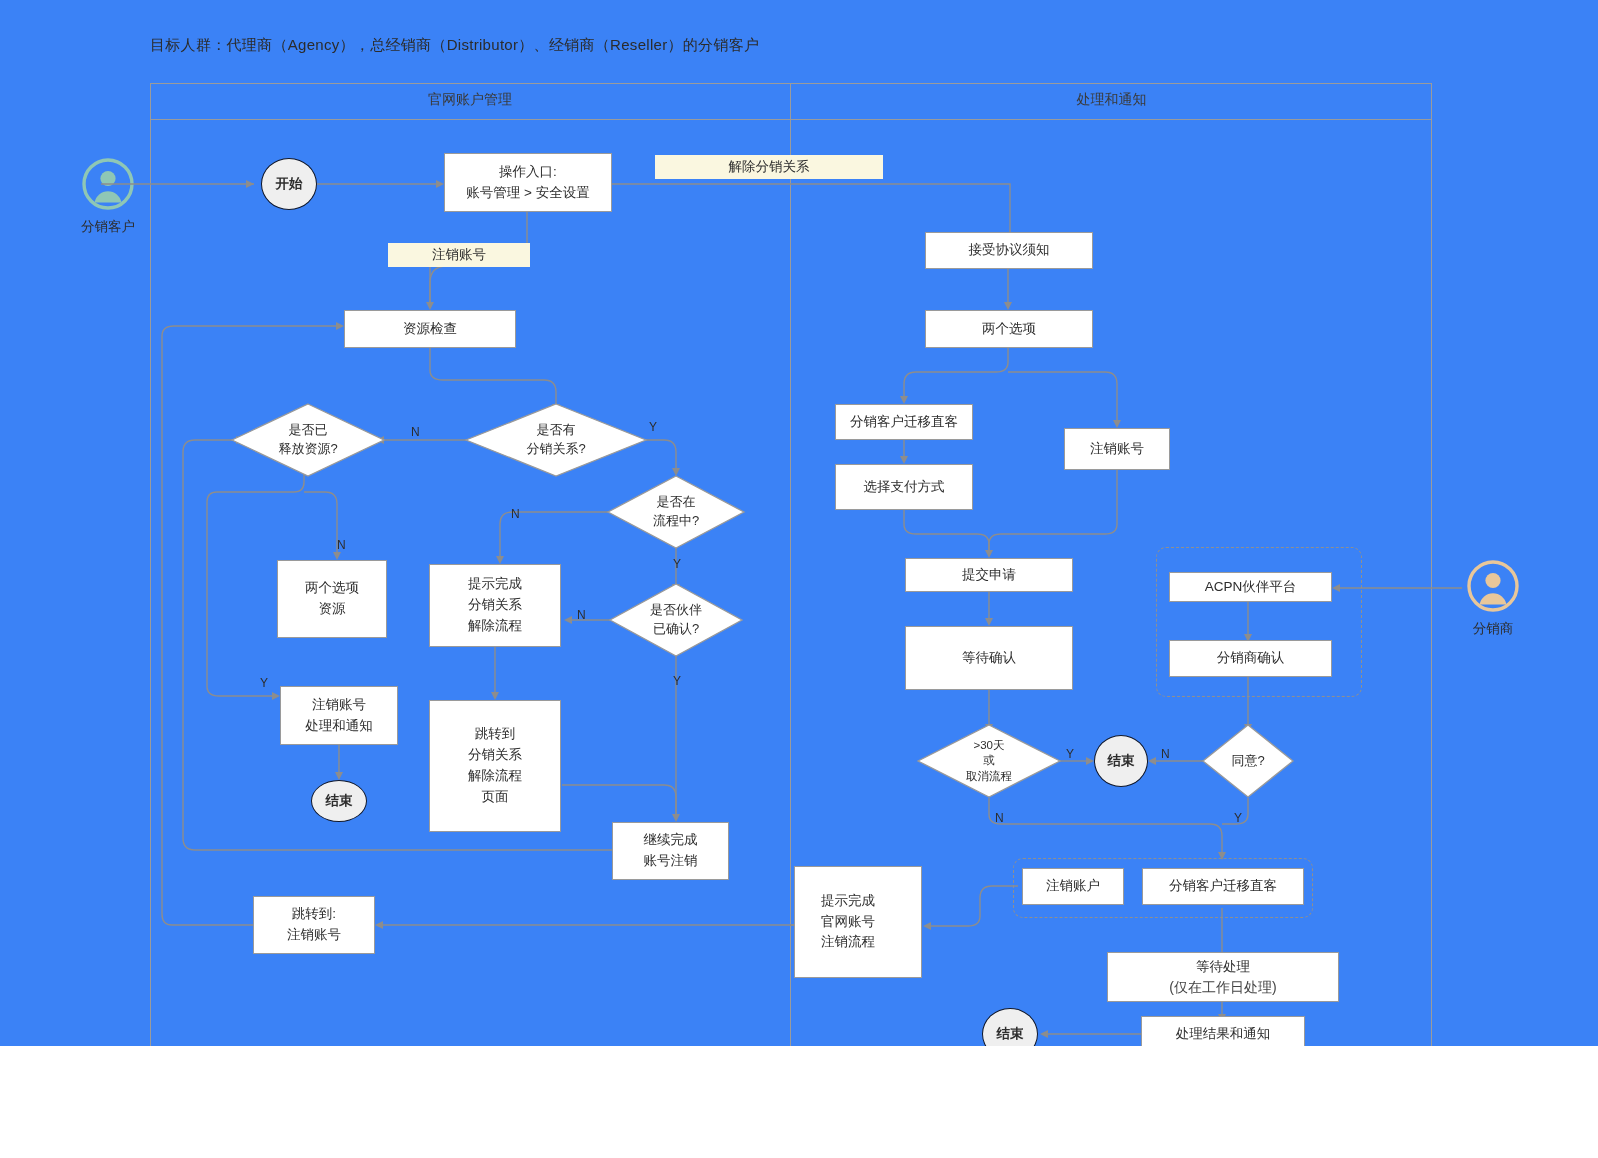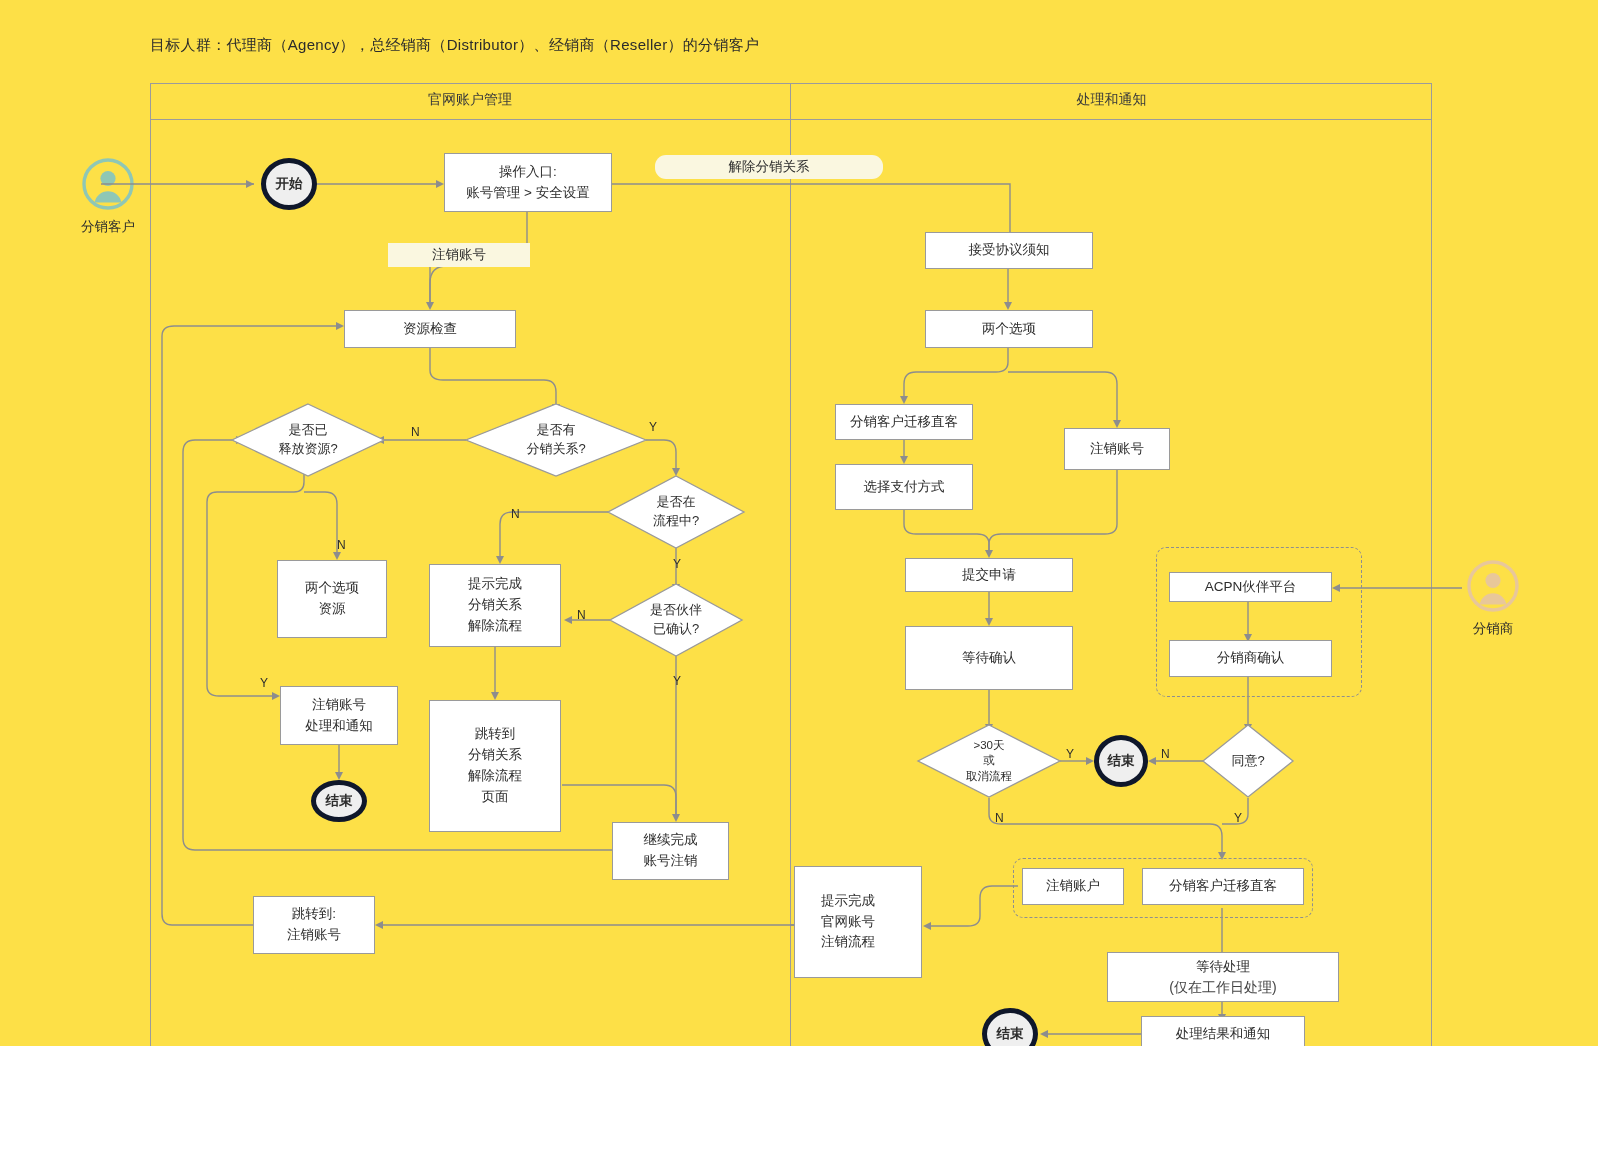--- a/index.html
+++ b/index.html
@@ -5,21 +5,21 @@
   html,body{margin:0;padding:0;background:#ffffff;}
   body{
     font-family:"Liberation Sans","DejaVu Sans",sans-serif;
     color:#333333;
     -webkit-font-smoothing:antialiased;
   }
   #canvas{
     position:relative;
     width:1598px;
     height:1046px;
-    background:#fde047;
+    background:#3b82f6;
     overflow:hidden;
   }
   
   .abs{position:absolute;box-sizing:border-box;}
 
   
   #title{
     left:150px;top:36px;
     font-size:15px;
     color:#2b2b2b;
@@ -60,21 +60,21 @@
     line-height:1.55;
     padding:2px 4px;
   }
   .node .sub{
     display:block;
     font-size:14px;
     color:#444;
     line-height:1.4;
   }
   .term{
-    border:5px solid #0f172a;
+    border:1px solid #0f172a;
     background:#efefef;
     border-radius:50%;
     display:flex;
     align-items:center;
     justify-content:center;
     font-size:13.5px;
     color:#2d2d2d;
     font-weight:600;
   }
   .group-dash{
@@ -281,21 +281,21 @@
     <path d="M1222 1002 L1222 1014"></path>
     <polygon points="1222,1022 1218,1014 1226,1014"></polygon>
 
     <path d="M1141 1034 L1048 1034"></path>
     <polygon points="1040,1034 1048,1030 1048,1038"></polygon>
 
     <path d="M794 925 L790 925"></path>
   </svg>
 
   <div class="abs tag" style="left:388px;top:243px;width:142px;height:24px;">注销账号</div>
-  <div class="abs tag" style="left:655px;top:155px;width:228px;height:24px;border-radius:11px;">解除分销关系</div>
+  <div class="abs tag" style="left:655px;top:155px;width:228px;height:24px;">解除分销关系</div>
 
   <div class="abs term" style="left:261px;top:158px;width:56px;height:52px;">开始</div>
 
   <div class="abs node" style="left:444px;top:153px;width:168px;height:59px;flex-direction:column;">
     <span>操作入口:</span>
     <span>账号管理 &gt; 安全设置</span>
   </div>
 
   <div class="abs node" style="left:344px;top:310px;width:172px;height:38px;">资源检查</div>
 

